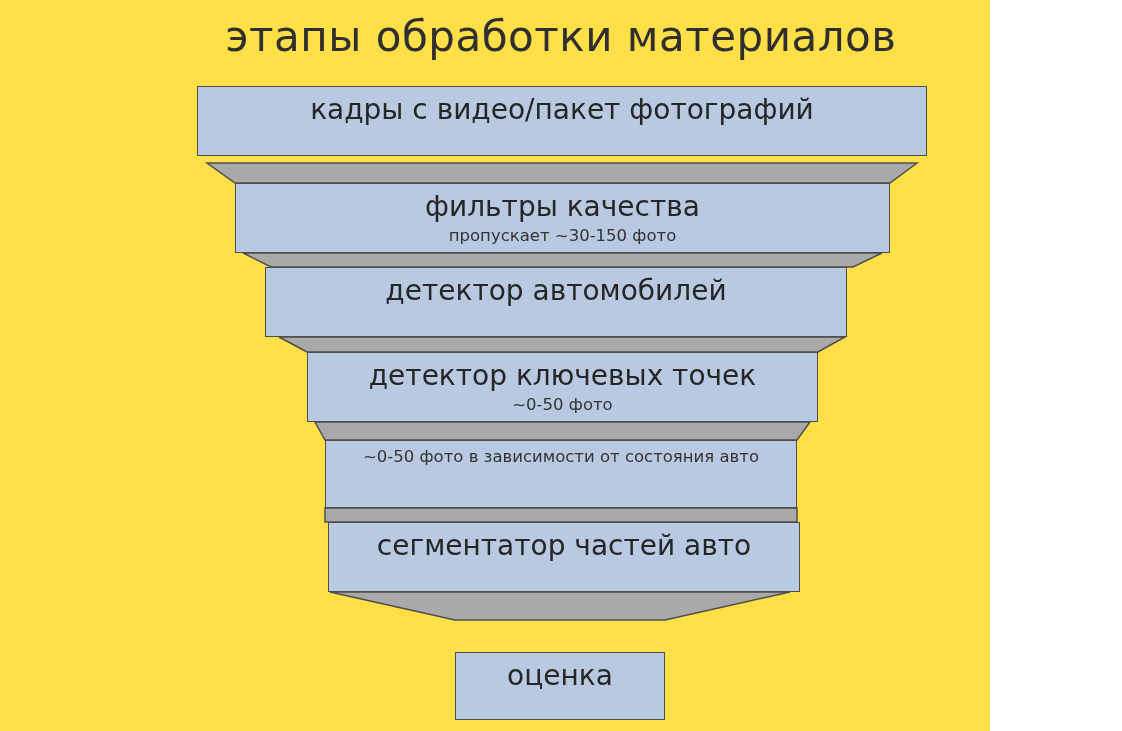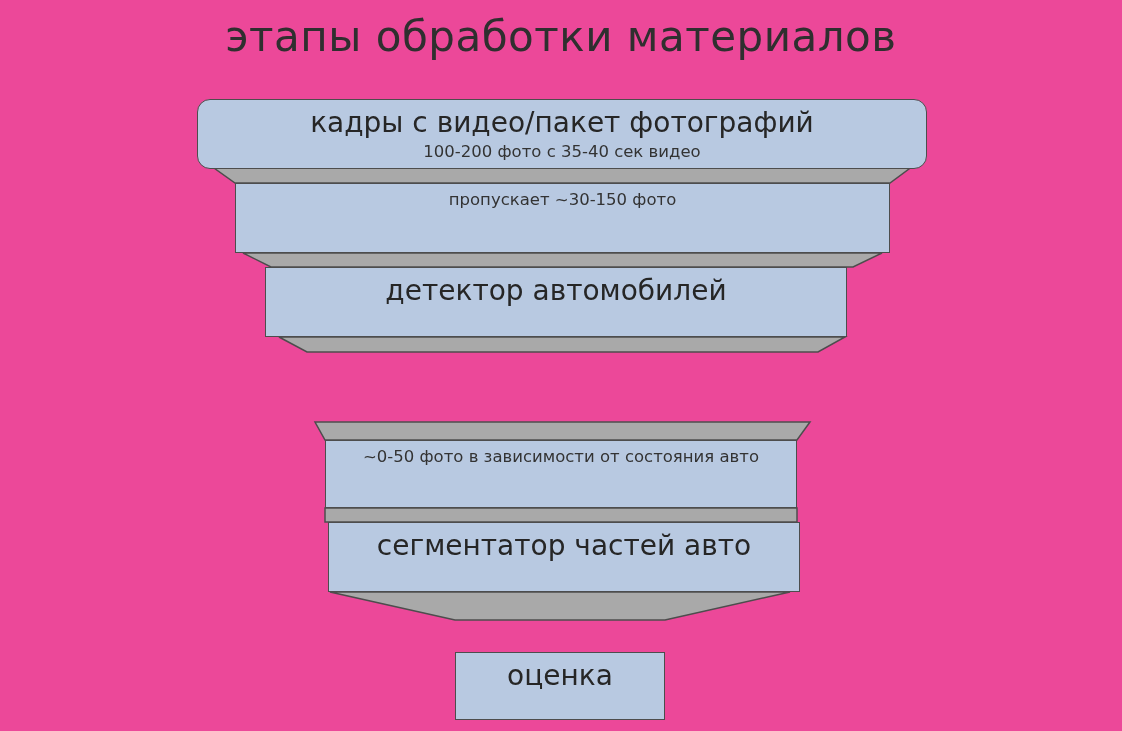--- a/index.html
+++ b/index.html
@@ -3,23 +3,23 @@
 <meta charset="utf-8">
 <style>
   html, body {
     margin: 0;
     padding: 0;
     background: #ffffff;
     font-family: "DejaVu Sans", "Liberation Sans", sans-serif;
   }
   .canvas {
     position: relative;
-    width: 1122px;
+    width: 990px;
     height: 731px;
-    background: #ec4899;
+    background: #fde047;
     overflow: hidden;
   }
   .title {
     position: absolute;
     top: 12px;
     left: 0;
     width: 1122px;
     margin: 0;
     text-align: center;
     font-size: 42px;
@@ -66,34 +66,38 @@
 
   <svg class="connectors" width="1122" height="731" viewBox="0 0 1122 731">
     <polygon points="207,163 917,163 890,183 235,183" fill="#a9a9a9" stroke="#4d4d4d" stroke-width="1.5"></polygon>
     <polygon points="243,253 882,253 853,267 271,267" fill="#a9a9a9" stroke="#4d4d4d" stroke-width="1.5"></polygon>
     <polygon points="279,337 845,337 818,352 307,352" fill="#a9a9a9" stroke="#4d4d4d" stroke-width="1.5"></polygon>
     <polygon points="315,422 810,422 797,440 325,440" fill="#a9a9a9" stroke="#4d4d4d" stroke-width="1.5"></polygon>
     <polygon points="325,508 797,508 797,522 325,522" fill="#a9a9a9" stroke="#4d4d4d" stroke-width="1.5"></polygon>
     <polygon points="330,592 790,592 665,620 455,620" fill="#a9a9a9" stroke="#4d4d4d" stroke-width="1.5"></polygon>
   </svg>
 
-  <div class="stage" style="left:197px; top:99px; width:730px; height:70px;border-radius:13px;">
+  <div class="stage" style="left:197px; top:86px; width:730px; height:70px;">
     <div class="stage-label">кадры с видео/пакет фотографий</div>
-    <div class="stage-sub">100-200 фото с 35-40 сек видео</div>
   </div>
 
   <div class="stage" style="left:235px; top:183px; width:655px; height:70px;">
+    <div class="stage-label">фильтры качества</div>
     <div class="stage-sub">пропускает ~30-150 фото</div>
   </div>
 
   <div class="stage" style="left:265px; top:267px; width:582px; height:70px;">
     <div class="stage-label">детектор автомобилей</div>
     <div class="stage-sub"></div>
   </div>
 
+  <div class="stage" style="left:307px; top:352px; width:511px; height:70px;">
+    <div class="stage-label">детектор ключевых точек</div>
+    <div class="stage-sub">~0-50 фото</div>
+  </div>
 
   <div class="stage" style="left:325px; top:440px; width:472px; height:68px;">
     <div class="stage-sub">~0-50 фото в зависимости от состояния авто</div>
   </div>
 
   <div class="stage" style="left:328px; top:522px; width:472px; height:70px;">
     <div class="stage-label">сегментатор частей авто</div>
     <div class="stage-sub"></div>
   </div>
 

